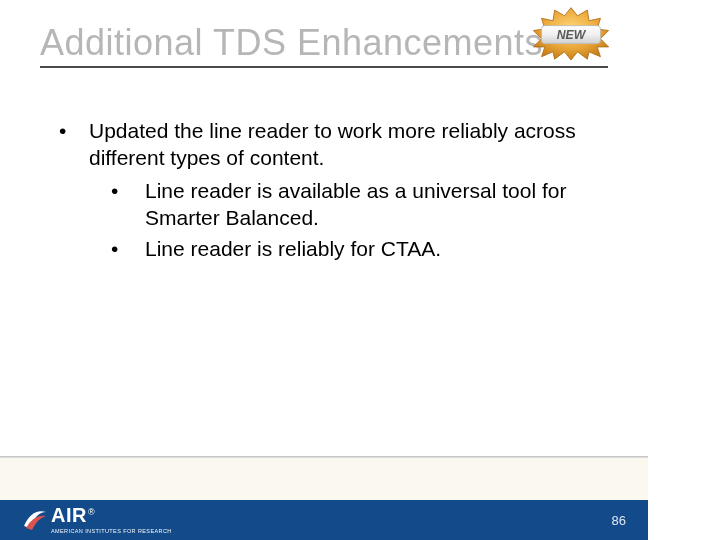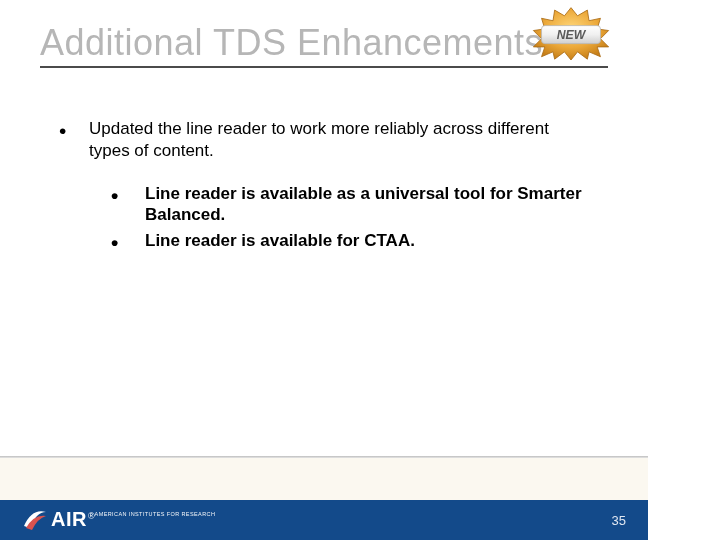--- a/index.html
+++ b/index.html
@@ -2,34 +2,34 @@
 <html><head>
 <meta charset="utf-8">
 <style>
   * { margin: 0; padding: 0; box-sizing: border-box; }
   html, body { width: 720px; height: 540px; font-family: Arial, Helvetica, sans-serif; background: #fff; overflow: hidden; }
   .slide { position: relative; width: 648px; height: 540px; }
   .title-wrap { position: absolute; top: 22px; left: 40px; right: 40px; border-bottom: 2px solid #4b4b4b; padding-bottom: 2px; }
   .title { font-size: 36px; color: #b6b6b6; letter-spacing: 0.5px; }
   .new-badge { position: absolute; top: 6px; right: 36px; width: 82px; height: 54px; font-style: italic; }
   .new-badge svg { width: 100%; height: 100%; }
-  .content { position: absolute; top: 118px; left: 55px; right: 55px; font-size: 17px; color: #000; line-height: 1.28; }
+  .content { position: absolute; top: 118px; left: 55px; right: 55px; font-size: 21px; color: #000; line-height: 1.28; }
   .bullets { list-style: none; }
   .bullets > li { position: relative; padding-left: 34px; margin-bottom: 28px; }
   .bullets > li::before { content: "•"; position: absolute; left: 4px; top: 0; font-size: 21px; }
-  .sub { list-style: none; margin-top: 21px; font-weight: bold; }
+  .sub { list-style: none; margin-top: 6px; }
   .sub > li { position: relative; padding-left: 56px; margin-top: 4px; }
   .sub > li::before { content: "•"; position: absolute; left: 22px; top: 0; font-size: 21px; }
   .footer-band { position: absolute; left: 0; right: 0; bottom: 0; height: 82px; background: #fbf8f0; }
   .footer-rule { position: absolute; left: 0; right: 0; bottom: 82px; height: 2px; background: linear-gradient(to bottom, #bdbdbd, #e6e6e6); }
   .footer-bar { position: absolute; left: 0; right: 0; bottom: 0; height: 40px; background: #134a8a; }
   .logo { position: absolute; left: 22px; bottom: 7px; height: 28px; display: flex; align-items: center; color: #fff; }
   .logo-swoosh { position: relative; width: 26px; height: 26px; margin-right: 3px; }
   .logo-swoosh svg { width: 100%; height: 100%; }
-  .logo-text { display: flex; flex-direction: row; justify-content: center; }
+  .logo-text { display: flex; flex-direction: column; justify-content: center; }
   .logo-main { font-size: 20px; font-weight: 700; letter-spacing: 0.5px; line-height: 1; }
   .logo-sub { font-size: 5.5px; letter-spacing: 0.4px; margin-top: 2px; opacity: 0.95; }
   .reg { font-size: 9px; vertical-align: super; margin-left: 1px; }
   .pagenum { position: absolute; right: 22px; bottom: 12px; font-size: 13px; color: #e0e7f2; }
 </style>
 </head>
 <body>
 
 <div class="slide">
 
@@ -56,21 +56,21 @@
       <text x="50" y="40" text-anchor="middle" font-family="Arial" font-size="15" font-weight="900" fill="#5a5a5a">NEW</text>
     </svg>
   </div>
 
   <div class="content">
     <ul class="bullets">
       <li>
         <span>Updated the line reader to work more reliably across different types of content.</span>
         <ul class="sub">
           <li><span>Line reader is available as a universal tool for Smarter Balanced.</span></li>
-          <li><span>Line reader is available for CTAA.</span></li>
+          <li><span>Line reader is reliably for CTAA.</span></li>
         </ul>
       </li>
     </ul>
   </div>
 
   <div class="footer-rule"></div>
   <div class="footer-band"></div>
   <div class="footer-bar">
     <div class="logo">
       <div class="logo-swoosh">
@@ -79,16 +79,16 @@
           <path d="M4 22 Q12 8 24 10 Q16 12 10 24 Z" fill="#d9534f"></path>
         </svg>
       </div>
       <div class="logo-text">
         <div>
           <span class="logo-main">AIR</span><span class="reg">®</span>
         </div>
         <div class="logo-sub">AMERICAN INSTITUTES FOR RESEARCH</div>
       </div>
     </div>
-    <div class="pagenum">35</div>
+    <div class="pagenum">86</div>
   </div>
 
 </div>
 
 </body></html>

